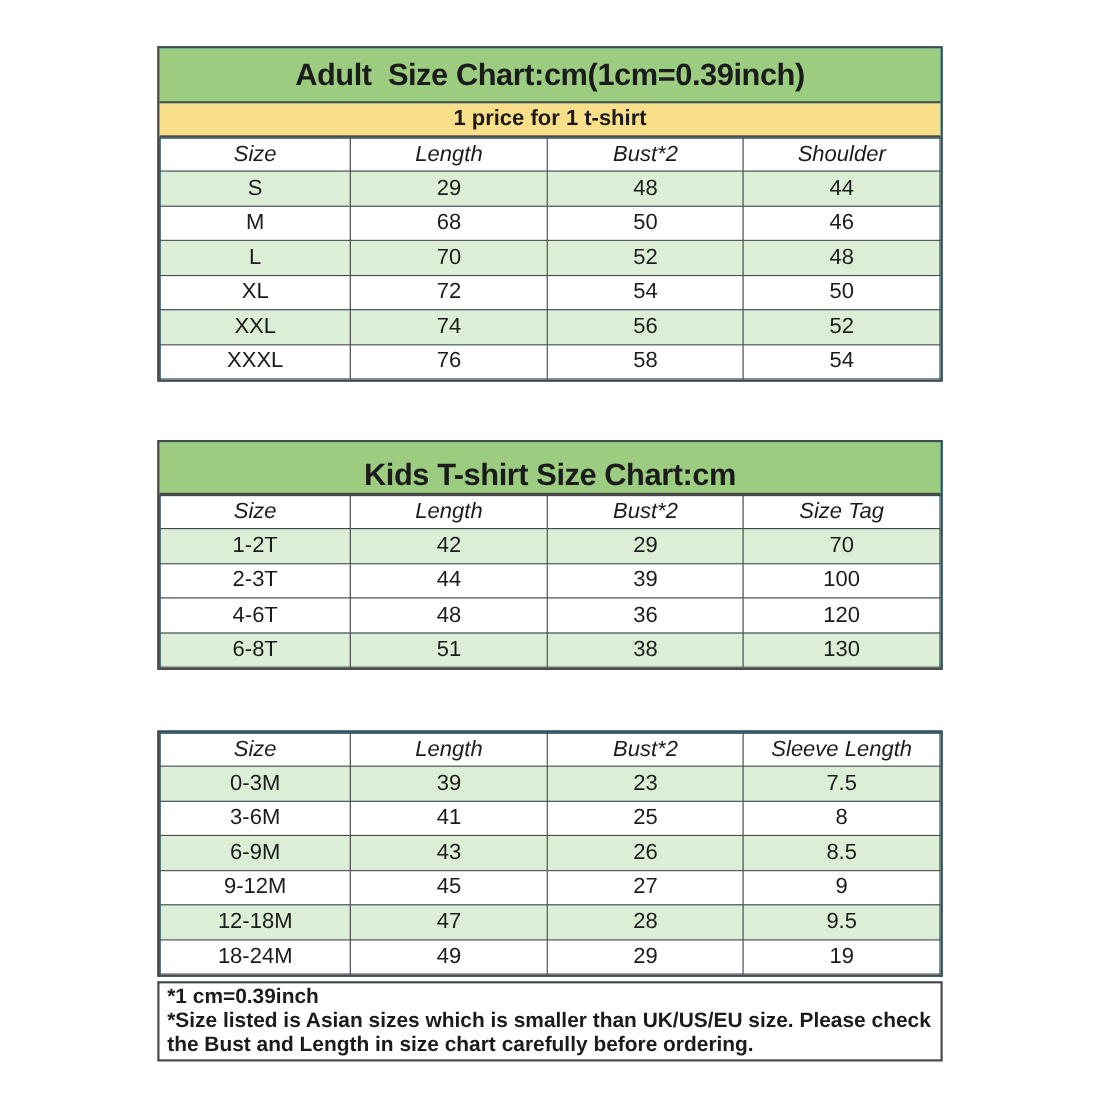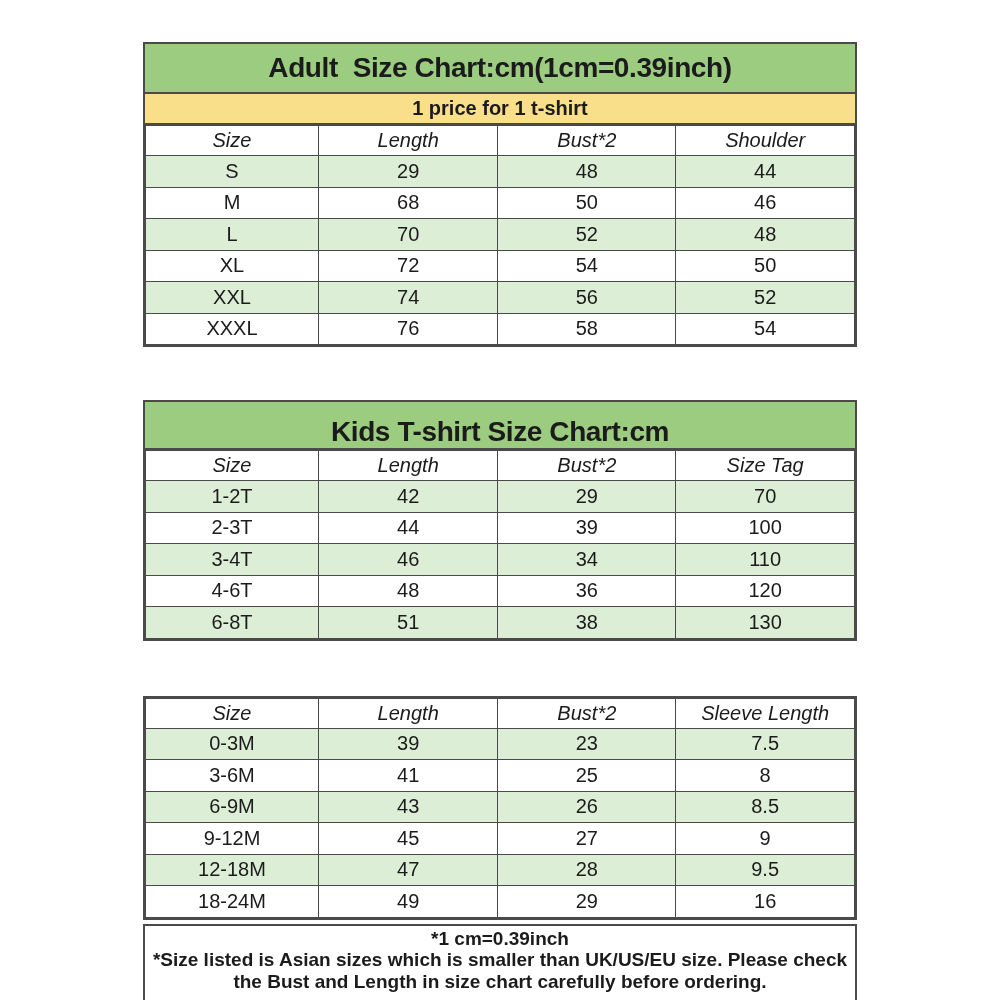--- a/index.html
+++ b/index.html
@@ -73,22 +73,21 @@
     color: var(--text);
   }
   th { font-weight: normal; height: 30px; background: var(--row-white); font-style: italic; }
   td { height: 31.5px; background: var(--row-white); }
   tr.alt td { background: var(--row-green); }
   .gap-a { height: 13px; }
   .gap-b { height: 15px; }
   .gap-c { height: 4px; }
   .notes {
     border: 2px solid var(--border);
-    padding: 2px 7px 19px 7px;
-    text-align: center;
+    padding: 2px 7px 2px 7px;
   }
   .note-line {
     font-size: 19px;
     font-weight: bold;
     line-height: 21.5px;
   }
 </style>
 </head>
 <body>
 
@@ -185,26 +184,20 @@
               <td>42</td>
               <td>29</td>
               <td>70</td>
             </tr>
             <tr>
               <td>2-3T</td>
               <td>44</td>
               <td>39</td>
               <td>100</td>
             </tr>
-            <tr class="alt">
-              <td>3-4T</td>
-              <td>46</td>
-              <td>34</td>
-              <td>110</td>
-            </tr>
             <tr>
               <td>4-6T</td>
               <td>48</td>
               <td>36</td>
               <td>120</td>
             </tr>
             <tr class="alt">
               <td>6-8T</td>
               <td>51</td>
               <td>38</td>
@@ -260,21 +253,21 @@
             <tr class="alt">
               <td>12-18M</td>
               <td>47</td>
               <td>28</td>
               <td>9.5</td>
             </tr>
             <tr>
               <td>18-24M</td>
               <td>49</td>
               <td>29</td>
-              <td>16</td>
+              <td>19</td>
             </tr>
           </tbody>
         </table>
     </div>
 
     <div class="gap-c"></div>
 
     <div class="notes">
       <div class="note-line">*1 cm=0.39inch</div>
       <div class="note-line">*Size listed is Asian sizes which is smaller than UK/US/EU size. Please check the Bust and Length in size chart carefully before ordering.</div>

